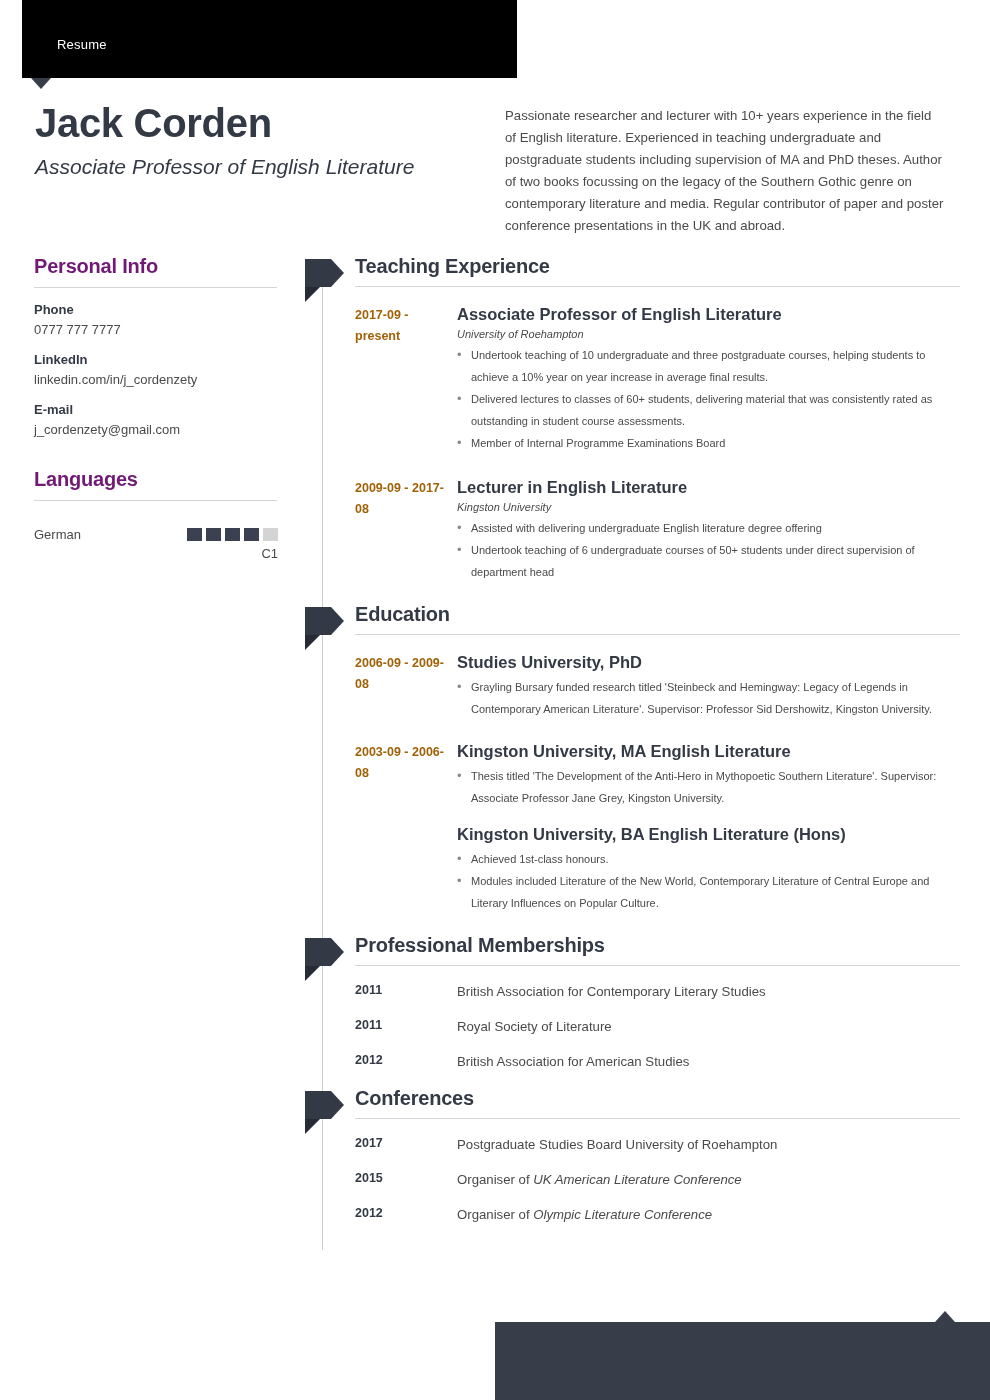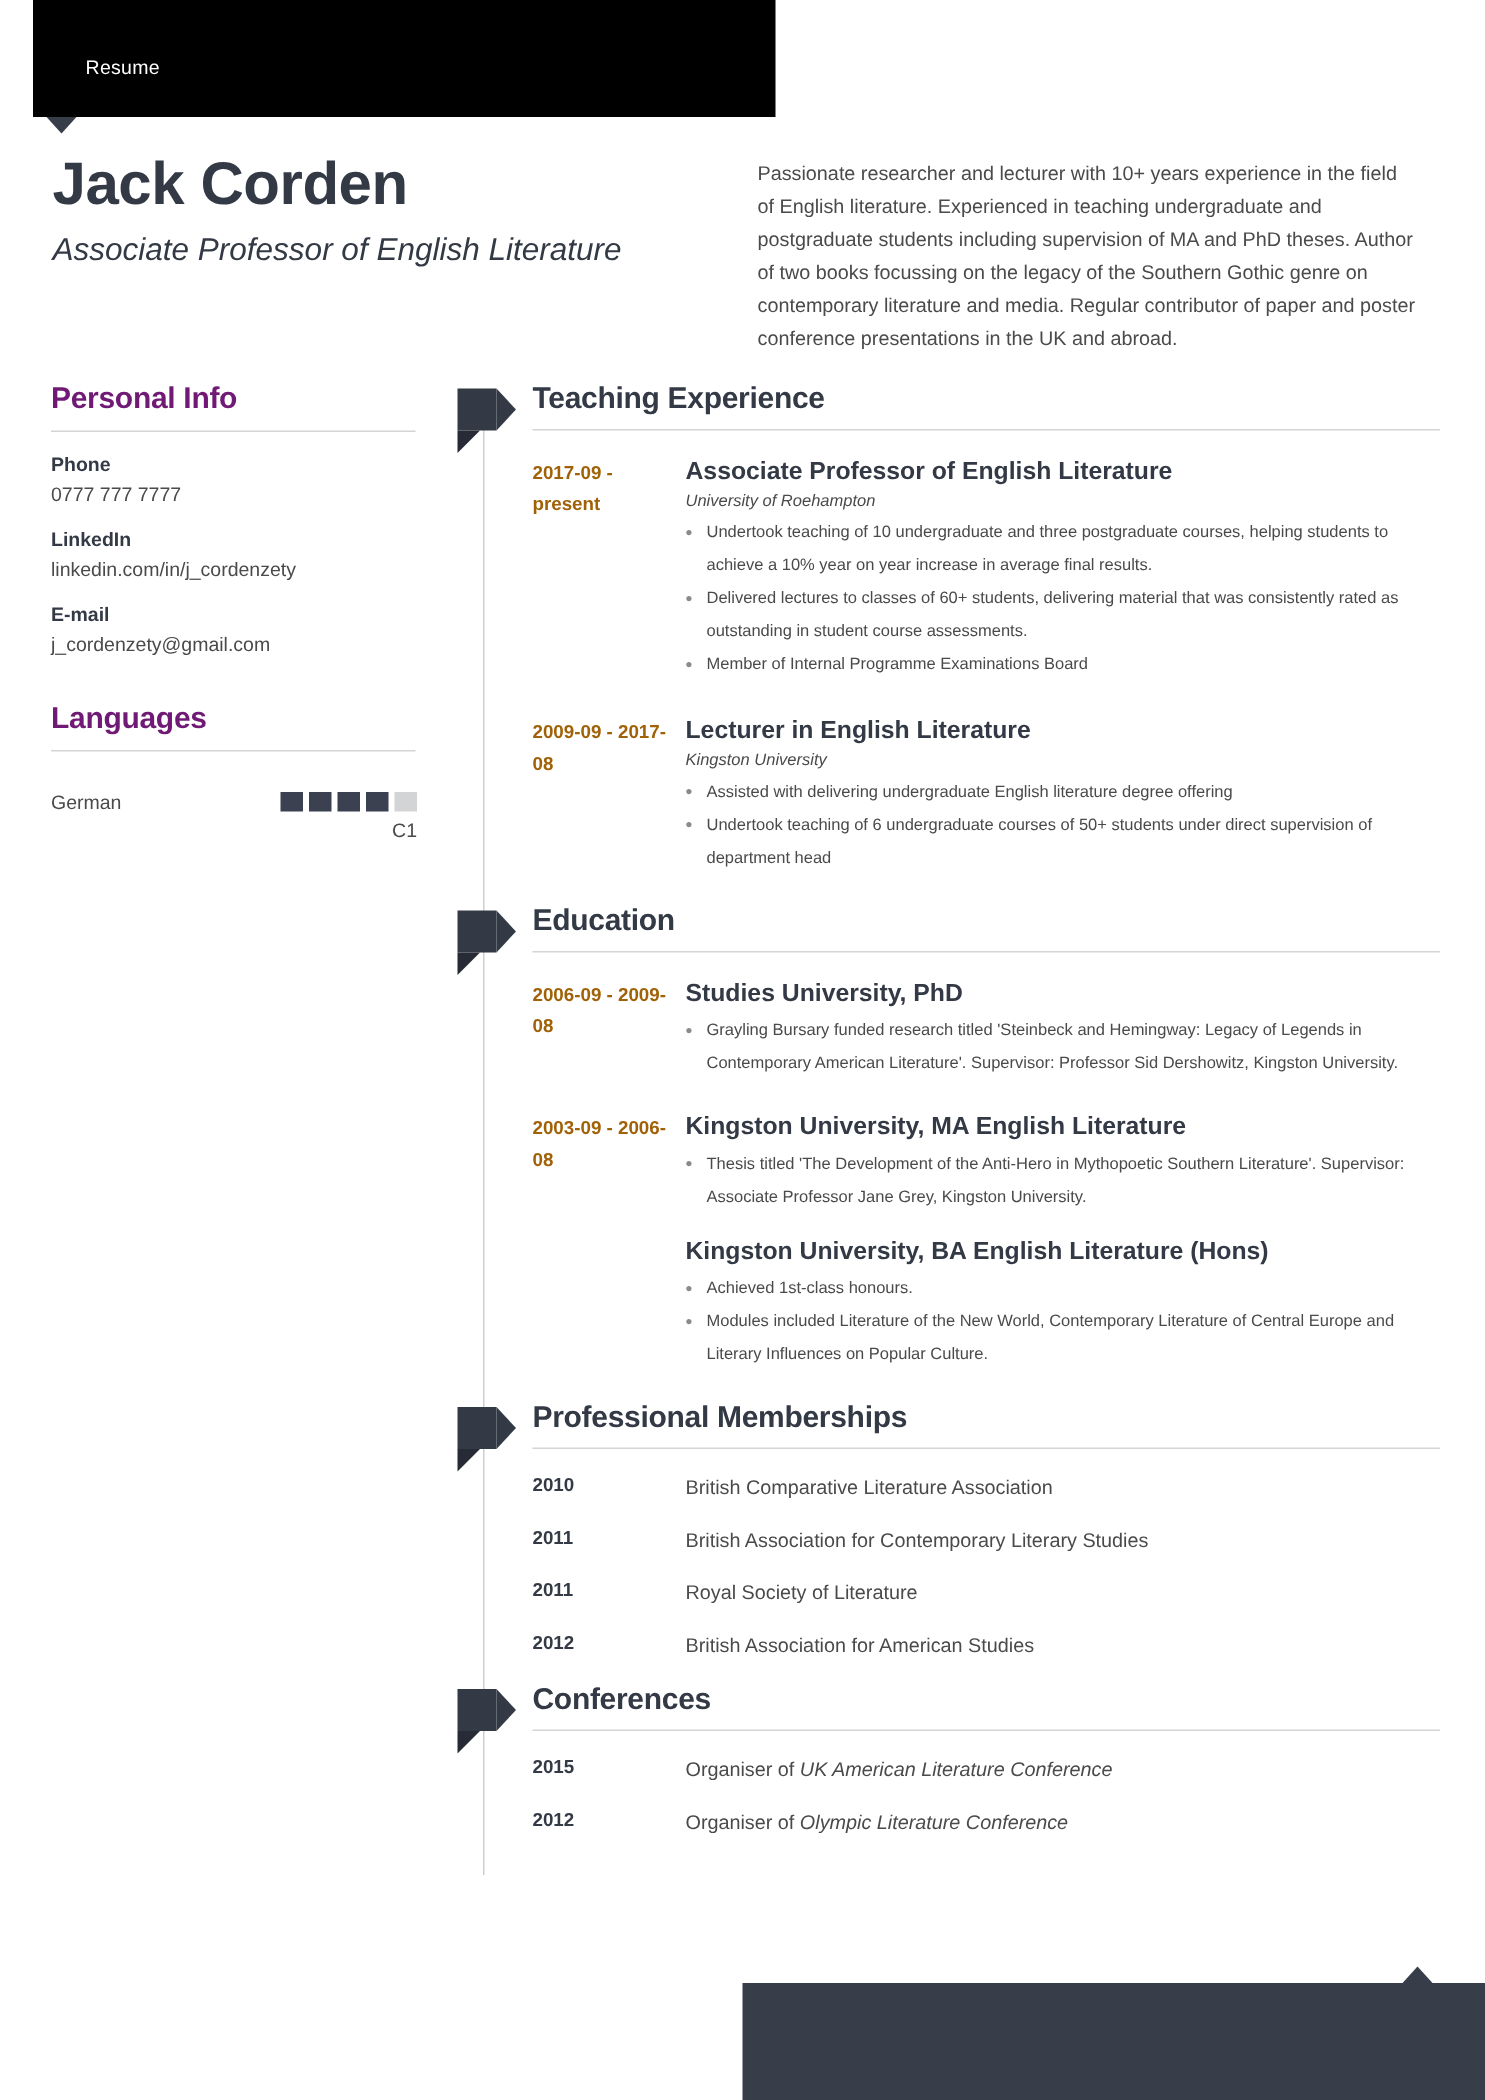--- a/index.html
+++ b/index.html
@@ -419,24 +419,20 @@
         <div class="flag-body"></div>
           <div class="flag-point"></div>
           <div class="flag-fold"></div>
       </div>
       <div class="section-head">
         <div class="section-title">Professional Memberships</div>
       </div>
       <div class="section-rule"></div>
 
       <div class="list-row">
-        <div class="list-year">2010</div>
-        <div class="list-text">British Comparative Literature Association</div>
-      </div>
-      <div class="list-row">
         <div class="list-year">2011</div>
         <div class="list-text">British Association for Contemporary Literary Studies</div>
       </div>
       <div class="list-row">
         <div class="list-year">2011</div>
         <div class="list-text">Royal Society of Literature</div>
       </div>
       <div class="list-row">
         <div class="list-year">2012</div>
         <div class="list-text">British Association for American Studies</div>
@@ -448,20 +444,26 @@
         <div class="flag-body"></div>
           <div class="flag-point"></div>
           <div class="flag-fold"></div>
       </div>
       <div class="section-head">
         <div class="section-title">Conferences</div>
       </div>
       <div class="section-rule"></div>
 
       <div class="list-row">
+        <div class="list-year">2017</div>
+        <div class="list-text">
+          <span>Postgraduate Studies Board University of Roehampton</span><em></em>
+        </div>
+      </div>
+      <div class="list-row">
         <div class="list-year">2015</div>
         <div class="list-text">
           <span>Organiser of </span><em>UK American Literature Conference</em>
         </div>
       </div>
       <div class="list-row">
         <div class="list-year">2012</div>
         <div class="list-text">
           <span>Organiser of </span><em>Olympic Literature Conference</em>
         </div>

